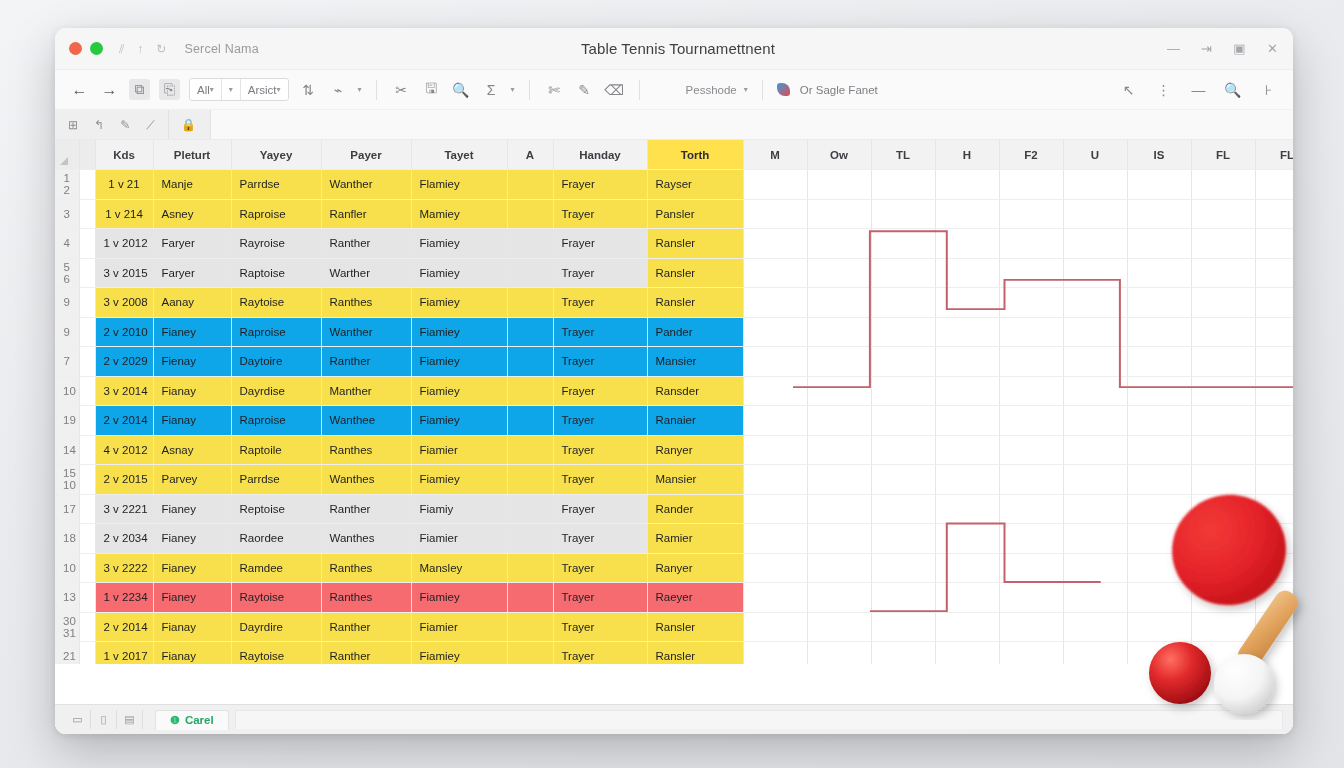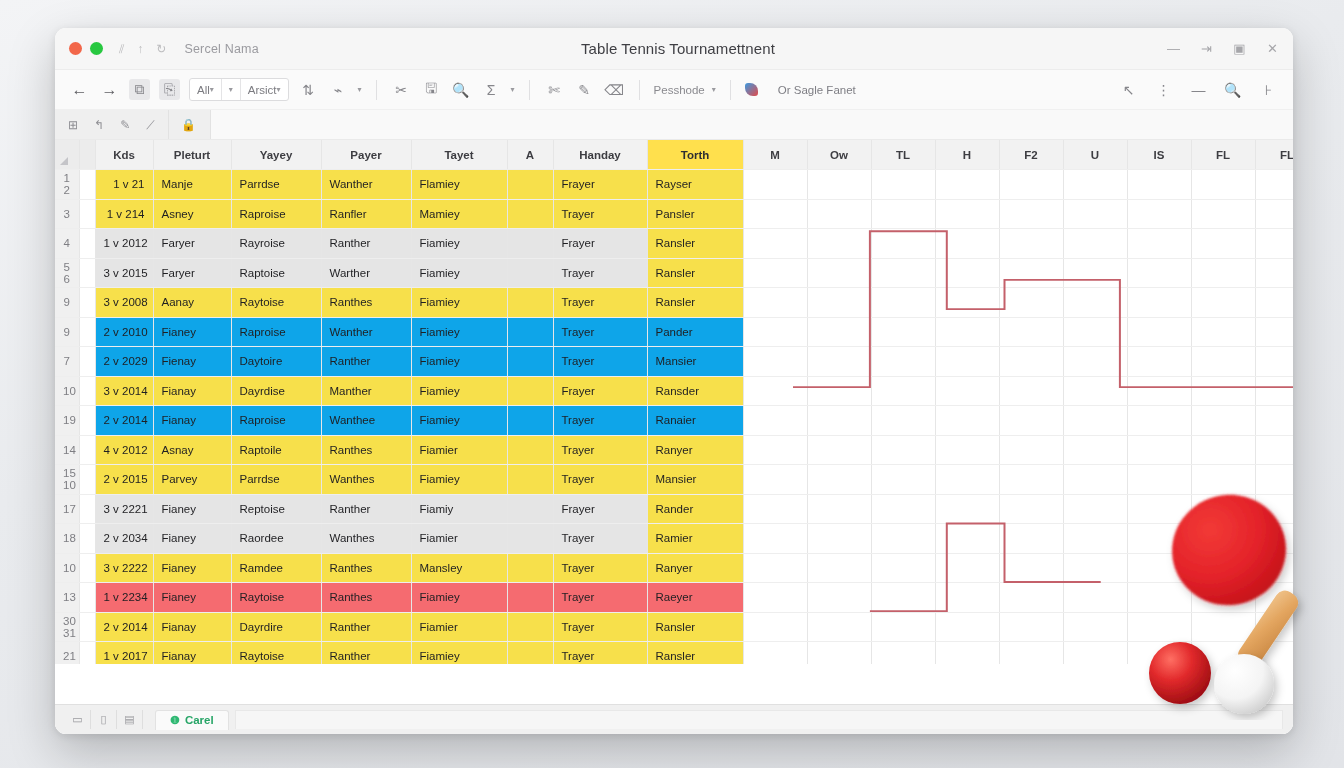--- a/index.html
+++ b/index.html
@@ -101,24 +101,24 @@
     display: flex; align-items: center; 
     padding: 0 7px; height: 100%;
     font-size: 11.5px; color: #7b7b80;
     filter: blur(0.45px);
   }
   .tb-combo-part + .tb-combo-part { border-left: 1px solid #e4e4e6; }
   .caret { font-size: 8px; color: #9a9a9f; }
   .tb-text {
     font-size: 11.5px; color: #8a8a8f;
     filter: blur(0.45px);
-    display: flex; align-items: center; gap: 7px;
+    display: flex; align-items: center; gap: 7px; margin-left: 32px;
   }
   .tb-brand {
-    display: flex; align-items: center; gap: 20px;
+    display: flex; align-items: center; gap: 10px;
     font-size: 11.5px; color: #7e7e84;
     filter: blur(0.45px);
   }
   .brand-dot {
     width: 13px; height: 13px; border-radius: 3px 8px 3px 8px;
     background: linear-gradient(135deg, #3b9ae1 0%, #e24a4a 100%);
     filter: blur(0.3px);
   }
   .tb-right {
     margin-left: auto; display: flex; align-items: center; gap: 14px;
@@ -199,21 +199,21 @@
     color: #7e7e83;
     text-align: center;
     font-size: 10.5px;
     padding: 0;
     border-right: 1px solid #dadada;
     border-bottom: 1px solid #e4e4e4;
     width: 24px;
   }
   td.gut { width: 16px; background: #fff; padding: 0; border-right: 1px solid #eee; }
   td.cell { color: #1f1f22; }
-  td.num { text-align: right; }
+  td.num { text-align: center; }
   .y  { background: #F7E04B; }
   .c  { background: #e5e5e5; }
   .p  { background: #0ea5e9; }
   .r  { background: #F56B70; }
   .blank { background: #fff; }
 
   
   .rn-multi { line-height: 1.05; }
 
   

